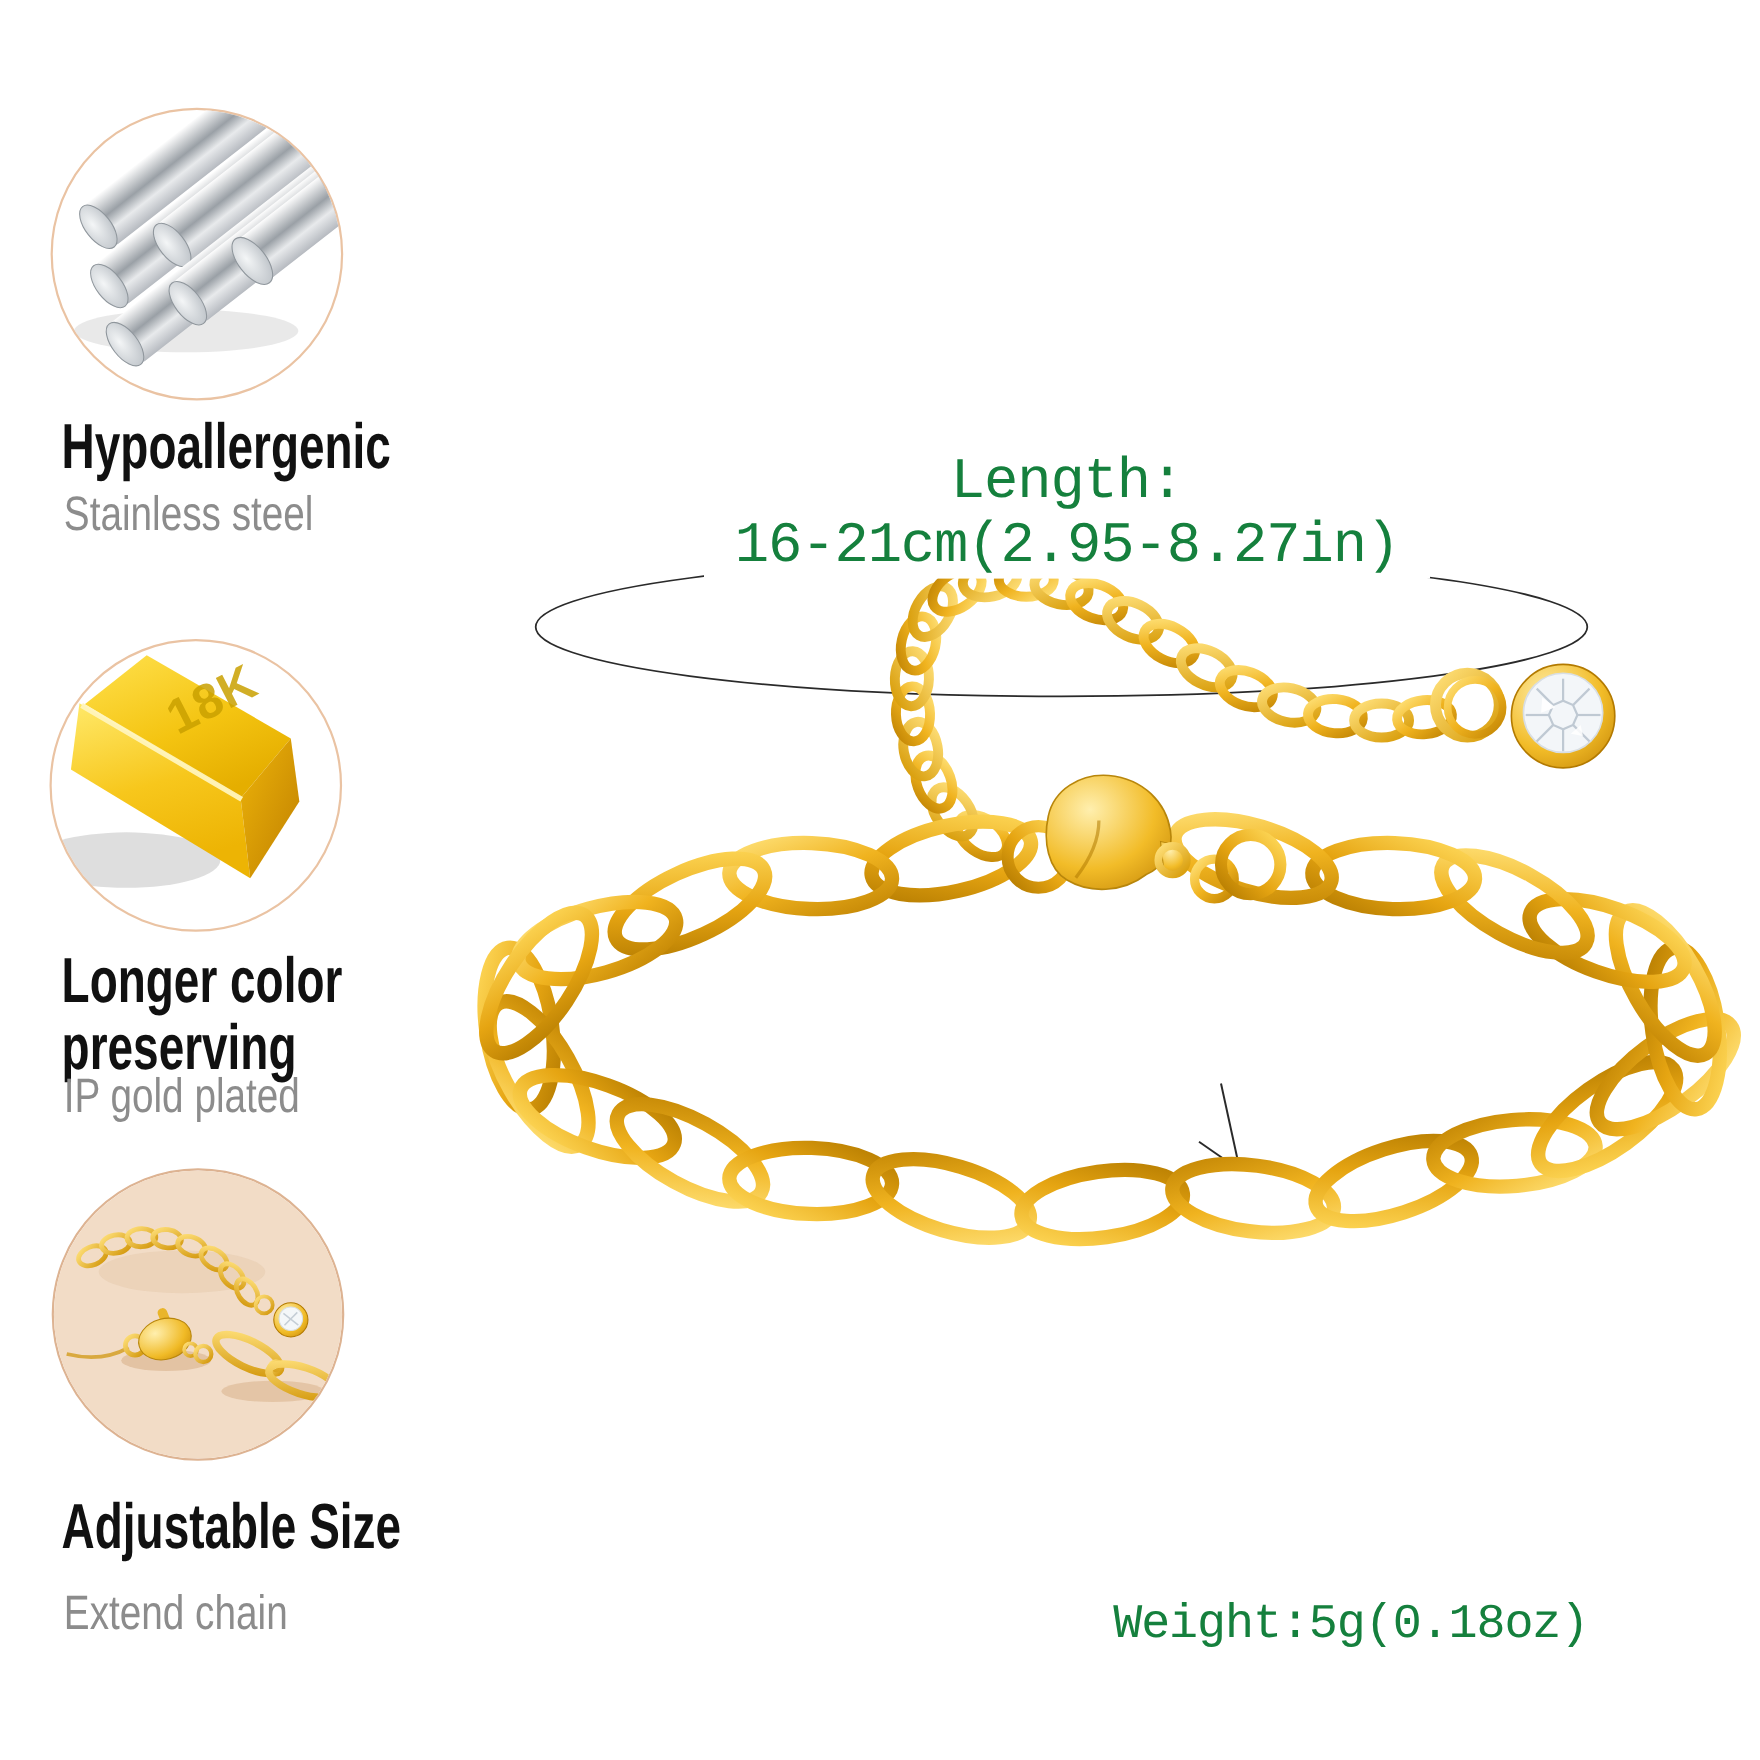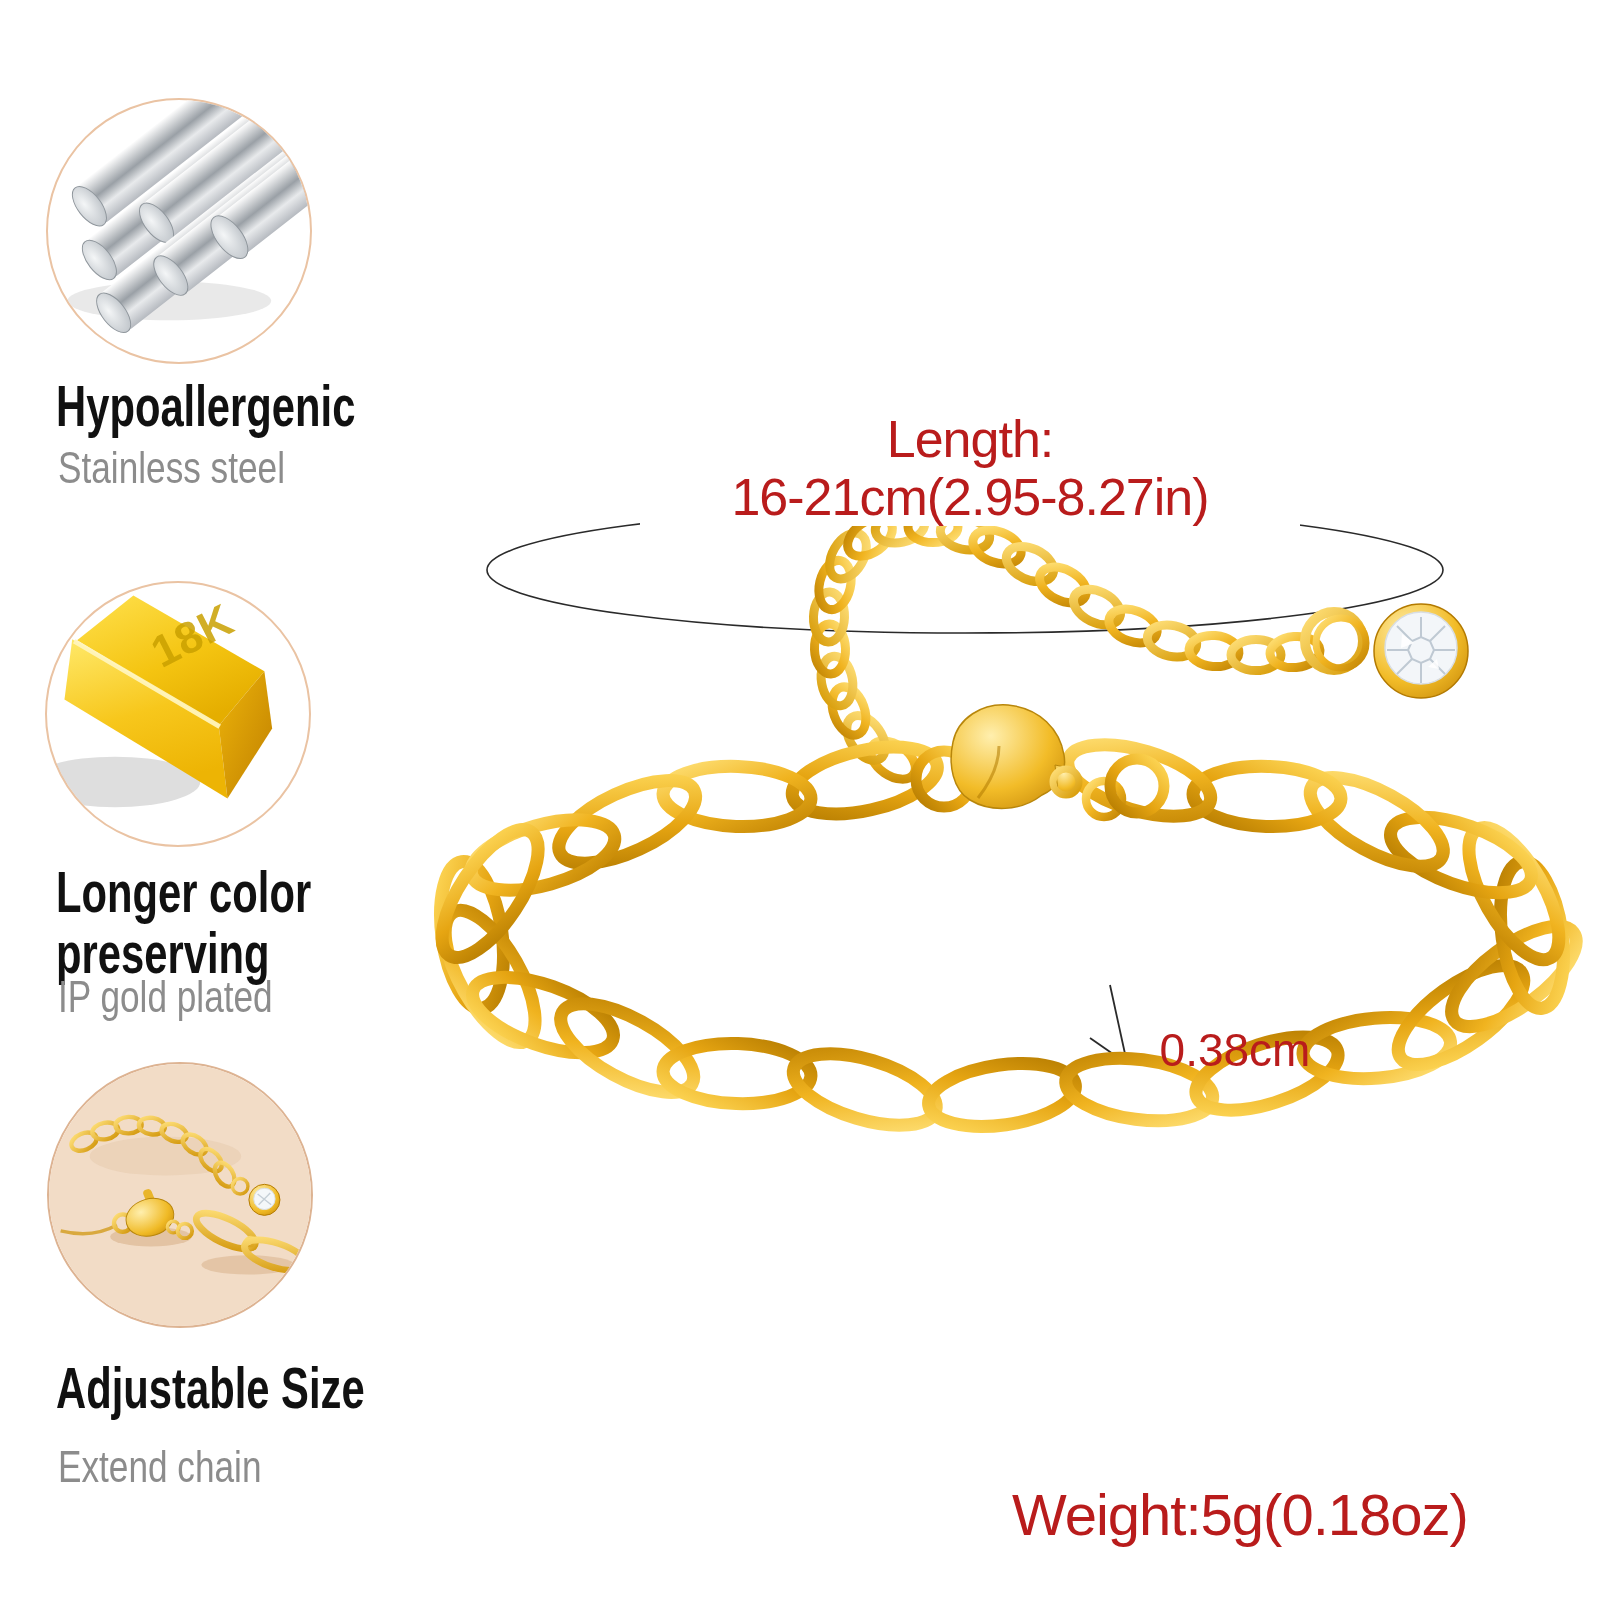--- a/index.html
+++ b/index.html
@@ -8,25 +8,25 @@
   .layer{position:absolute;left:0;top:0;}
   
   .feature-circle{position:absolute;border-radius:50%;border:2px solid #EAC3A3;overflow:hidden;background:#fff;}
   .feature-circle svg{display:block;}
   .f-title{position:absolute;font-weight:bold;color:#111;font-size:58px;line-height:1.05;
            transform:scaleX(.72);transform-origin:left top;white-space:nowrap;}
   .f-title.wrap{white-space:normal;width:460px;}
   .f-sub{position:absolute;color:#8C8C8C;font-size:44px;transform:scaleX(.80);
          transform-origin:left top;white-space:nowrap;}
   
-  .callout{position:absolute;font-family:Liberation Sans, sans-serif;color:#b91c1c;text-align:center;}
+  .callout{position:absolute;font-family:Liberation Mono, monospace;color:#15803d;text-align:center;}
   .length-callout{left:640px;top:410px;width:660px;font-size:52px;line-height:1.12;
                   background:#ffffff;letter-spacing:-1px;z-index:3;}
   .size-callout{left:1080px;top:1022px;width:310px;font-size:46px;line-height:1.25;z-index:3;}
-  .weight-callout{left:1012px;top:1452px;font-size:58px;letter-spacing:-1px;white-space:nowrap;z-index:3;margin-top:29px;}
+  .weight-callout{left:1012px;top:1452px;font-size:44px;letter-spacing:-1px;white-space:nowrap;z-index:3;}
 </style>
 </head>
 <body>
 
 <div class="canvas">
 
   <svg id="bracelet-svg" class="layer" width="1600" height="1600" viewBox="0 0 1600 1600">
     <defs>
       <linearGradient id="gA" x1="0" y1="0" x2="1" y2="1">
         <stop offset="0" stop-color="#FFE27A"></stop>
@@ -269,19 +269,18 @@
   </div>
   <div class="f-title" style="left:56px;top:1358px;">Adjustable Size</div>
   <div class="f-sub" style="left:58px;top:1442px;">Extend chain</div>
 
   <div class="callout length-callout">
     <div>Length:</div>
     <div>16-21cm(2.95-8.27in)</div>
   </div>
 
   <div class="callout size-callout">
-    <div>0.38cm</div>
   </div>
 
   <div class="callout weight-callout">
     <span>Weight:5g(0.18oz)</span>
   </div>
 </div>
 
 </body></html>

